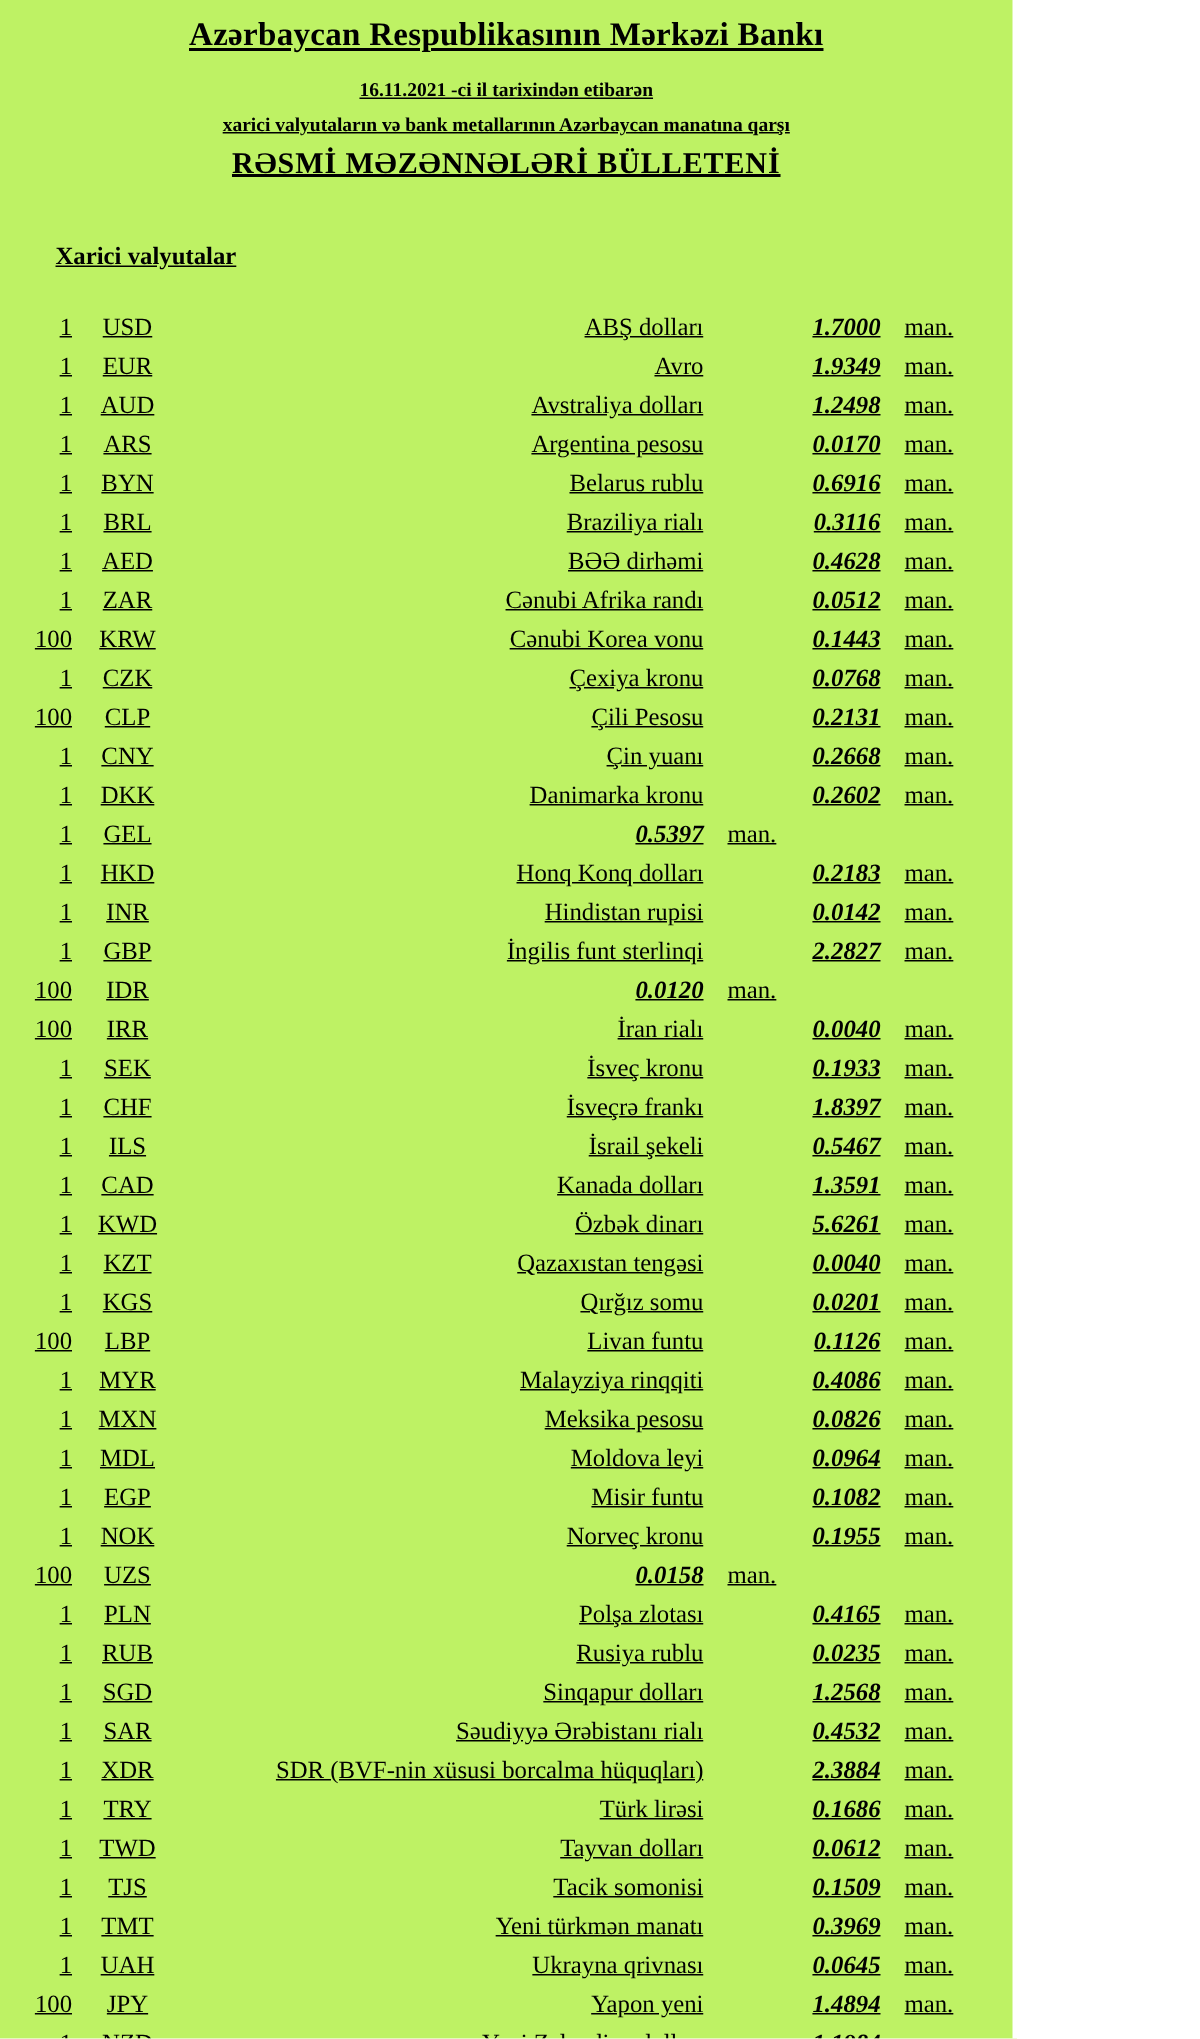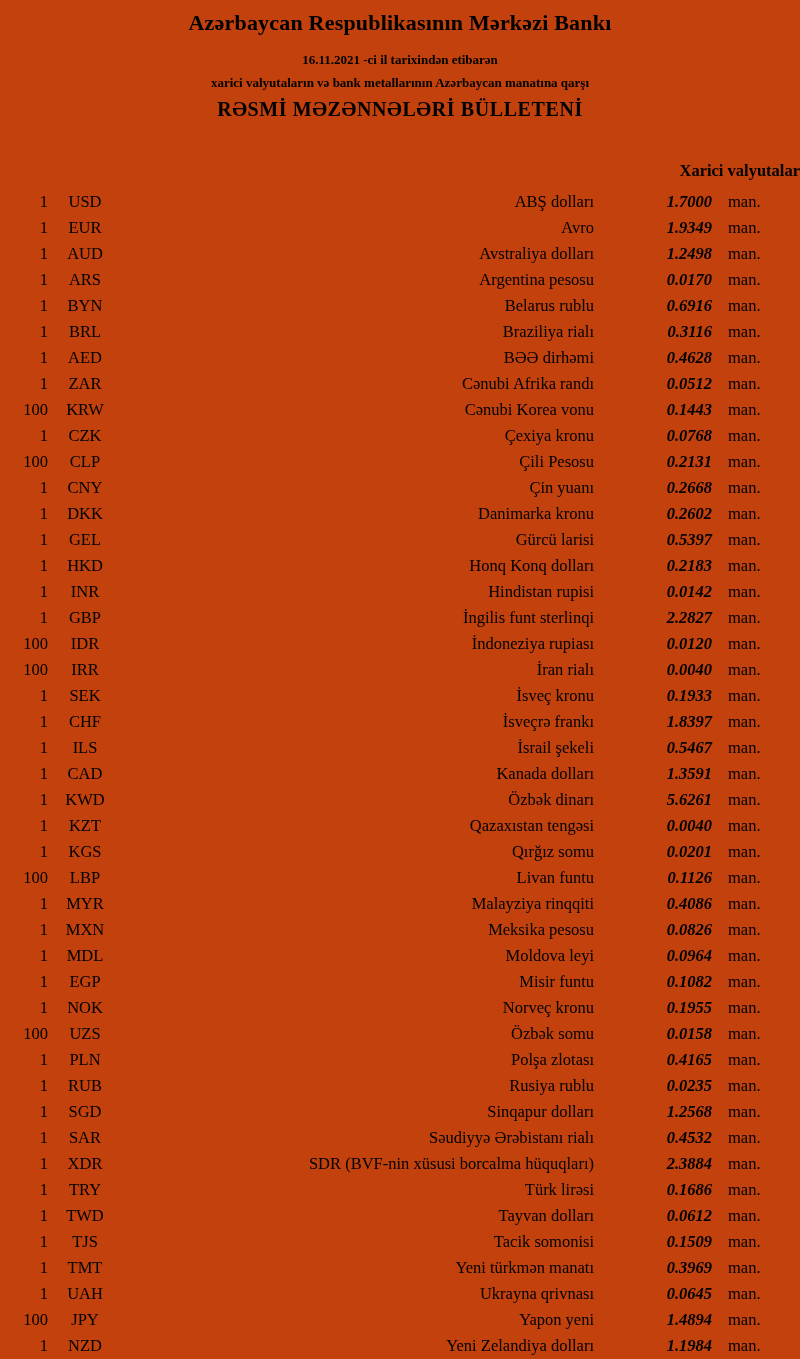--- a/index.html
+++ b/index.html
@@ -3,25 +3,26 @@
 <meta charset="utf-8">
 <style>
   html, body {
     margin: 0;
     padding: 0;
     background: #ffffff;
     color: #000000;
     font-family: "Liberation Serif", "DejaVu Serif", serif;
   }
   .page {
-    width: 800px;
+    width: 675px;
     height: 1359px;
-    background: #c2410c;
+    background: #bef264;
     overflow: hidden;
     box-sizing: border-box;
+    text-decoration: underline;
   }
   .header {
     text-align: center;
     padding-top: 10px;
   }
   .title {
     font-size: 22px;
     font-weight: bold;
     margin: 0 0 16px 0;
     letter-spacing: 0.2px;
@@ -31,25 +32,25 @@
     font-weight: bold;
     margin: 7px 0;
   }
   .bulletin-line {
     font-size: 20px;
     font-weight: bold;
     margin: 7px 0;
     letter-spacing: 0.6px;
   }
   .section-title {
-    text-align: right;
+    text-align: left;
     font-weight: bold;
     font-size: 16.5px;
     margin-top: 40px;
-    margin-bottom: 8px;
+    margin-bottom: 24px;
     padding-left: 37px;
   }
   .table {
     padding: 0 30px 0 12px;
   }
   .row {
     display: grid;
     grid-template-columns: 36px 58px 1fr 110px 50px;
     column-gap: 8px;
     height: 26px;
@@ -181,21 +182,20 @@
       <div class="row">
         <span class="qty">1</span>
         <span class="code">DKK</span>
         <span class="name">Danimarka kronu</span>
         <span class="rate">0.2602</span>
         <span class="unit">man.</span>
       </div>
       <div class="row">
         <span class="qty">1</span>
         <span class="code">GEL</span>
-        <span class="name">Gürcü larisi</span>
         <span class="rate">0.5397</span>
         <span class="unit">man.</span>
       </div>
       <div class="row">
         <span class="qty">1</span>
         <span class="code">HKD</span>
         <span class="name">Honq Konq dolları</span>
         <span class="rate">0.2183</span>
         <span class="unit">man.</span>
       </div>
@@ -209,21 +209,20 @@
       <div class="row">
         <span class="qty">1</span>
         <span class="code">GBP</span>
         <span class="name">İngilis funt sterlinqi</span>
         <span class="rate">2.2827</span>
         <span class="unit">man.</span>
       </div>
       <div class="row">
         <span class="qty">100</span>
         <span class="code">IDR</span>
-        <span class="name">İndoneziya rupiası</span>
         <span class="rate">0.0120</span>
         <span class="unit">man.</span>
       </div>
       <div class="row">
         <span class="qty">100</span>
         <span class="code">IRR</span>
         <span class="name">İran rialı</span>
         <span class="rate">0.0040</span>
         <span class="unit">man.</span>
       </div>
@@ -314,21 +313,20 @@
       <div class="row">
         <span class="qty">1</span>
         <span class="code">NOK</span>
         <span class="name">Norveç kronu</span>
         <span class="rate">0.1955</span>
         <span class="unit">man.</span>
       </div>
       <div class="row">
         <span class="qty">100</span>
         <span class="code">UZS</span>
-        <span class="name">Özbək somu</span>
         <span class="rate">0.0158</span>
         <span class="unit">man.</span>
       </div>
       <div class="row">
         <span class="qty">1</span>
         <span class="code">PLN</span>
         <span class="name">Polşa zlotası</span>
         <span class="rate">0.4165</span>
         <span class="unit">man.</span>
       </div>

